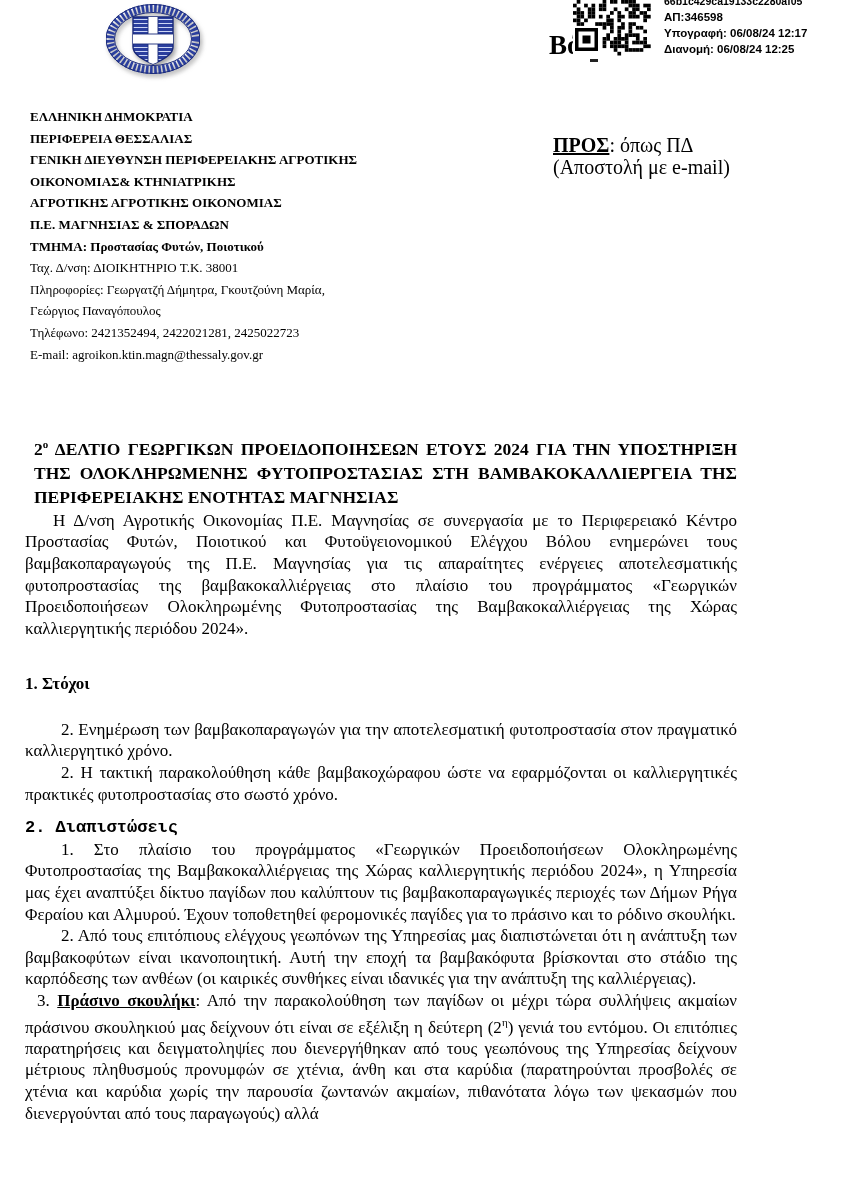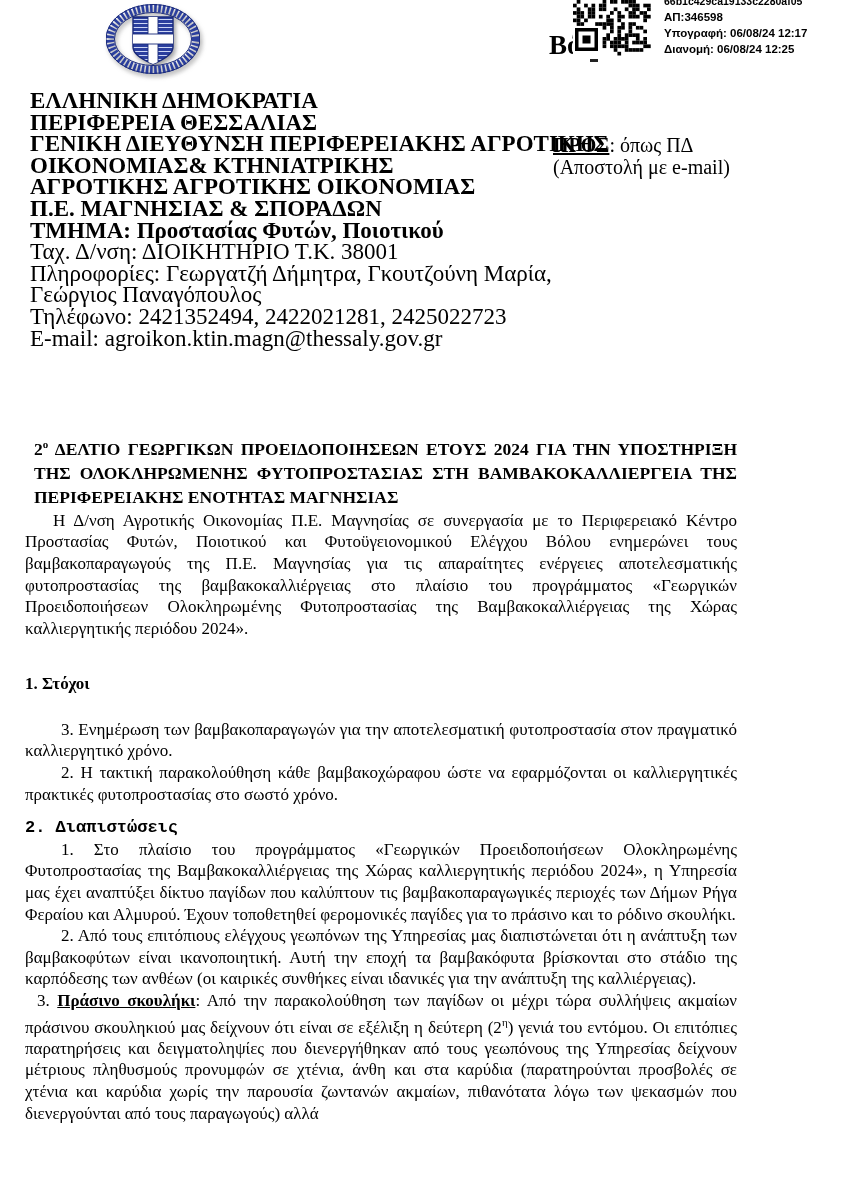--- a/index.html
+++ b/index.html
@@ -20,21 +20,21 @@
              background:#fff; }
   .qr-mark { position:absolute; left:590px; top:59px; width:8px; height:3px;
              background:#222; }
 
   .stamp-text { position:absolute; left:664px; top:-7px;
                 font-family:"Liberation Sans", sans-serif; font-weight:bold;
                 font-size:11.5px; line-height:16px; white-space:nowrap; }
   .stamp-text .hash { font-size:10.5px; }
 
   
-  .agency { position:absolute; left:30px; top:90px; font-size:23px;
+  .agency { position:absolute; left:30px; top:106px; font-size:13px;
             line-height:21.6px; }
   .agency .bold { font-weight:bold; }
 
   .recipient { position:absolute; left:553px; top:134px; font-size:20px;
                line-height:22px; }
   .recipient .lbl { font-weight:bold; text-decoration:underline; }
 
   
   .content { position:absolute; left:25px; top:432px; width:712px;
              font-size:17px; line-height:21.6px; }
@@ -249,21 +249,21 @@
 
   <div class="content">
 
     <p class="doc-title"><span>2</span><sup>ο</sup><span> ΔΕΛΤΙΟ ΓΕΩΡΓΙΚΩΝ ΠΡΟΕΙΔΟΠΟΙΗΣΕΩΝ ΕΤΟΥΣ 2024 ΓΙΑ ΤΗΝ ΥΠΟΣΤΗΡΙΞΗ ΤΗΣ ΟΛΟΚΛΗΡΩΜΕΝΗΣ ΦΥΤΟΠΡΟΣΤΑΣΙΑΣ ΣΤΗ ΒΑΜΒΑΚΟΚΑΛΛΙΕΡΓΕΙΑ ΤΗΣ ΠΕΡΙΦΕΡΕΙΑΚΗΣ ΕΝΟΤΗΤΑΣ ΜΑΓΝΗΣΙΑΣ</span></p>
 
     <p class="para intro">Η Δ/νση Αγροτικής Οικονομίας Π.Ε. Μαγνησίας σε συνεργασία με το Περιφερειακό Κέντρο Προστασίας Φυτών, Ποιοτικού και Φυτοϋγειονομικού Ελέγχου Βόλου ενημερώνει τους βαμβακοπαραγωγούς της Π.Ε. Μαγνησίας για τις απαραίτητες ενέργειες αποτελεσματικής φυτοπροστασίας της βαμβακοκαλλιέργειας στο πλαίσιο του προγράμματος «Γεωργικών Προειδοποιήσεων Ολοκληρωμένης Φυτοπροστασίας της Βαμβακοκαλλιέργειας της Χώρας καλλιεργητικής περιόδου 2024».</p>
 
     <p class="sec-head h1">1. Στόχοι</p>
 
     <div class="items-gap">
-      <p class="para item">3. Ενημέρωση των βαμβακοπαραγωγών για την αποτελεσματική φυτοπροστασία στον πραγματικό καλλιεργητικό χρόνο.</p>
+      <p class="para item">2. Ενημέρωση των βαμβακοπαραγωγών για την αποτελεσματική φυτοπροστασία στον πραγματικό καλλιεργητικό χρόνο.</p>
       <p class="para item">2. Η τακτική παρακολούθηση κάθε βαμβακοχώραφου ώστε να εφαρμόζονται οι καλλιεργητικές πρακτικές φυτοπροστασίας στο σωστό χρόνο.</p>
     </div>
 
     <p class="sec-head h2">2. Διαπιστώσεις</p>
 
     <p class="para num-para gap-after-h2">1. Στο πλαίσιο του προγράμματος «Γεωργικών Προειδοποιήσεων Ολοκληρωμένης Φυτοπροστασίας της Βαμβακοκαλλιέργειας της Χώρας καλλιεργητικής περιόδου 2024», η Υπηρεσία μας έχει αναπτύξει δίκτυο παγίδων που καλύπτουν τις βαμβακοπαραγωγικές περιοχές των Δήμων Ρήγα Φεραίου και Αλμυρού. Έχουν τοποθετηθεί φερομονικές παγίδες για το πράσινο και το ρόδινο σκουλήκι.</p>
 
     <p class="para num-para gap-s">2. Από τους επιτόπιους ελέγχους γεωπόνων της Υπηρεσίας μας διαπιστώνεται ότι η ανάπτυξη των βαμβακοφύτων είναι ικανοποιητική. Αυτή την εποχή τα βαμβακόφυτα βρίσκονται στο στάδιο της καρπόδεσης των ανθέων (οι καιρικές συνθήκες είναι ιδανικές για την ανάπτυξη της καλλιέργειας).</p>
 
     <p class="para p3 gap-xs"><span>3. </span><span class="term">Πράσινο σκουλήκι</span><span>: Από την παρακολούθηση των παγίδων οι μέχρι τώρα συλλήψεις ακμαίων πράσινου σκουληκιού μας δείχνουν ότι είναι σε εξέλιξη η δεύτερη (2</span><sup>η</sup><span>) γενιά του εντόμου. Οι επιτόπιες παρατηρήσεις και δειγματοληψίες που διενεργήθηκαν από τους γεωπόνους της Υπηρεσίας δείχνουν μέτριους πληθυσμούς προνυμφών σε χτένια, άνθη και στα καρύδια (παρατηρούνται προσβολές σε χτένια και καρύδια χωρίς την παρουσία ζωντανών ακμαίων, πιθανότατα λόγω των ψεκασμών που διενεργούνται από τους παραγωγούς) αλλά</span></p>

